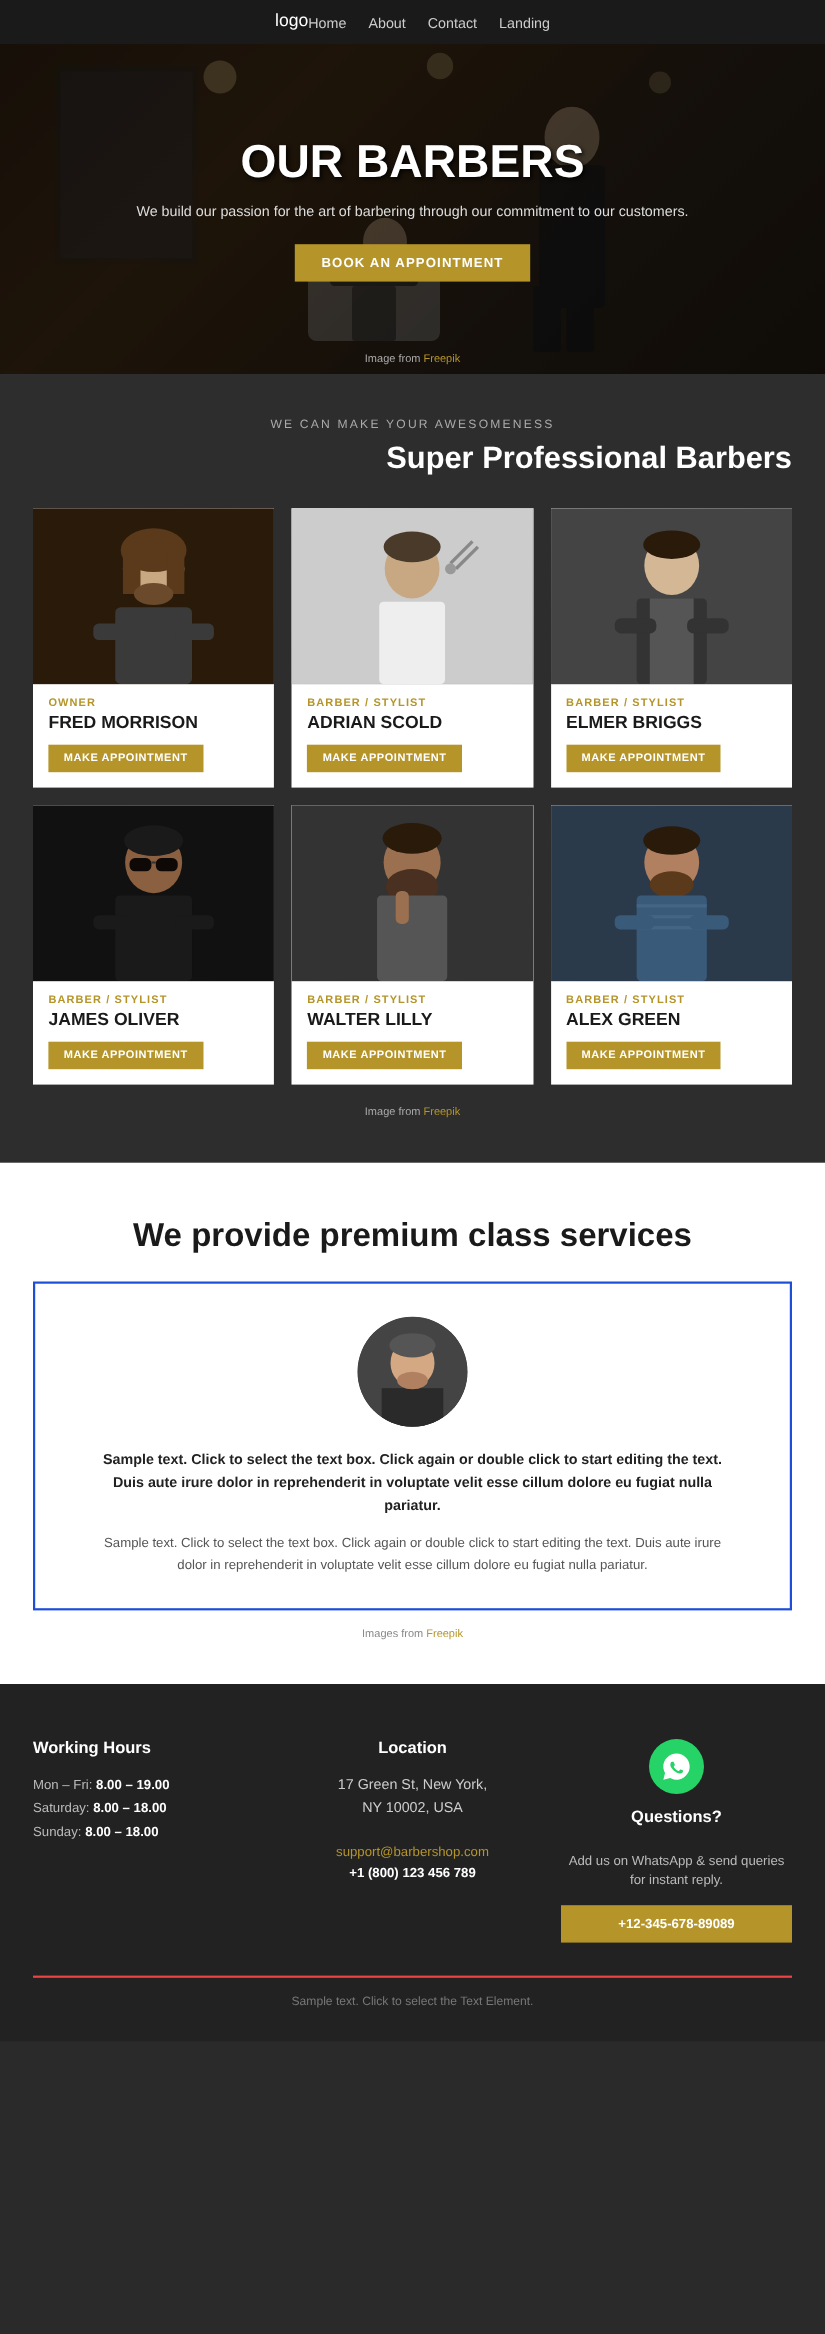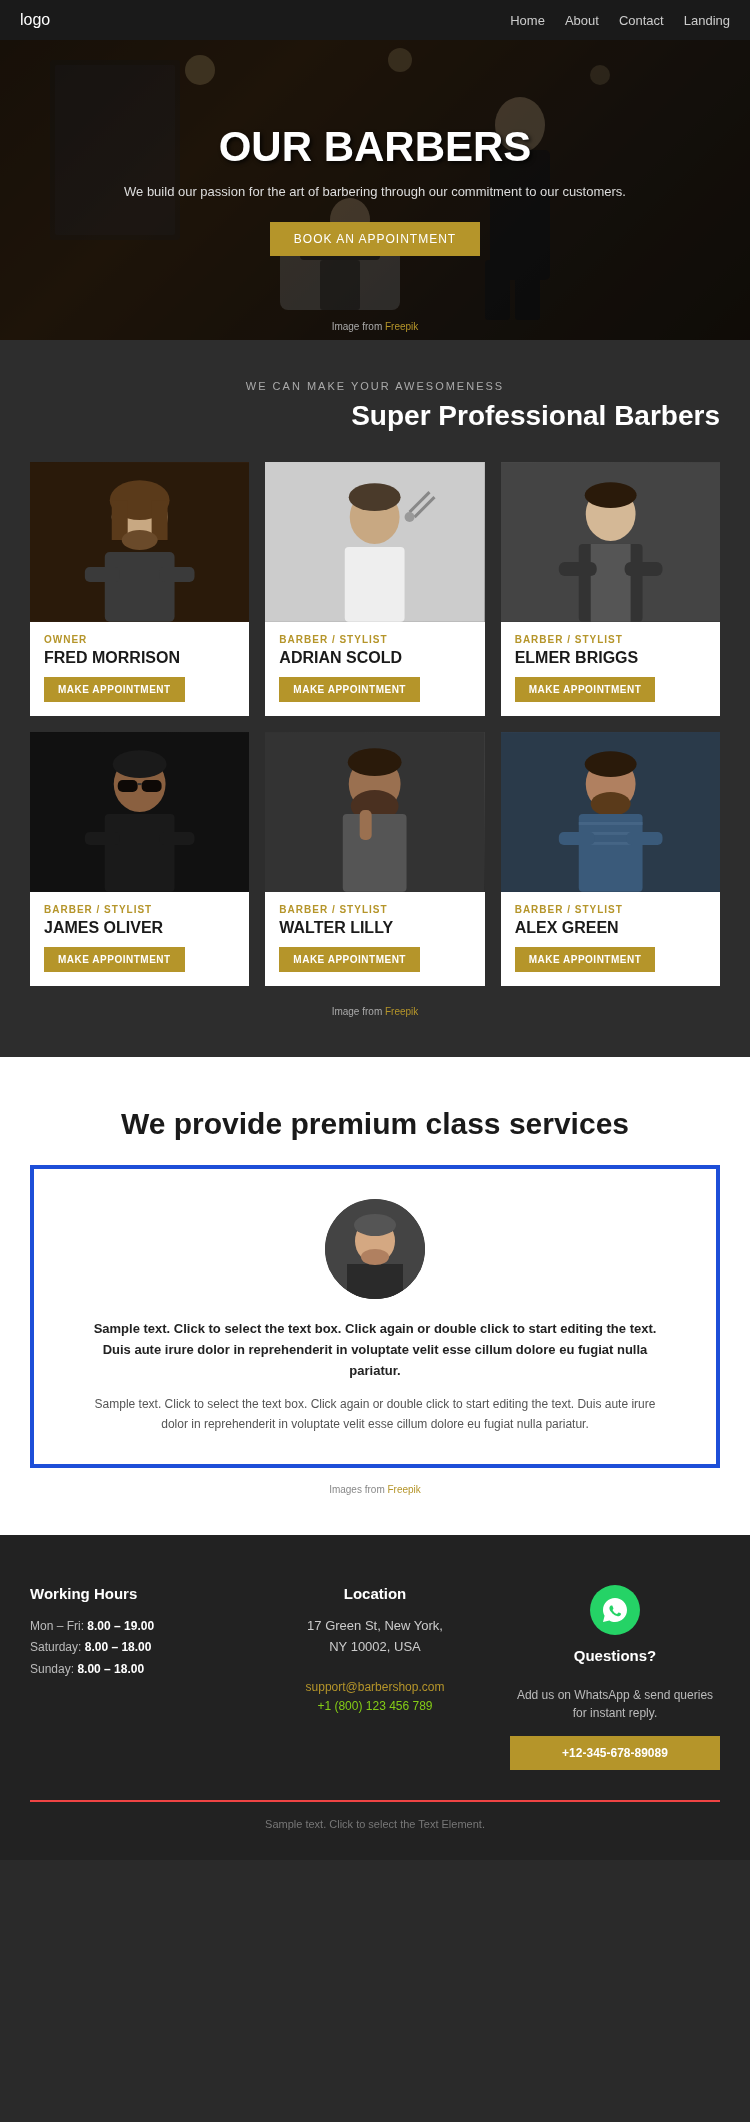--- a/index.html
+++ b/index.html
@@ -3,21 +3,21 @@
   <meta charset="utf-8">
   <style>
     * { margin: 0; padding: 0; box-sizing: border-box; }
     body { font-family: 'Arial', sans-serif; background: #2a2a2a; color: #fff; width: 750px; }
 
     
     nav {
       background: #1a1a1a;
       display: flex;
       align-items: center;
-      justify-content: space-between;
+      justify-content: center;
       padding: 0 20px;
       height: 40px;
     }
     .nav-links { display: flex; gap: 20px; }
     .nav-links a { color: #ccc; text-decoration: none; font-size: 13px; }
 
     
     .hero {
       position: relative;
       width: 750px;
@@ -59,21 +59,21 @@
       color: #ddd;
       margin-bottom: 20px;
       line-height: 1.5;
     }
     .hero-btn {
       background: #b5952a;
       color: #fff;
       border: none;
       padding: 10px 24px;
       font-size: 12px;
-      font-weight: normal;
+      font-weight: bold;
       text-transform: uppercase;
       letter-spacing: 1px;
       cursor: pointer;
     }
     .hero-credit {
       position: absolute;
       bottom: 8px;
       left: 50%;
       transform: translateX(-50%);
       font-size: 10px;
@@ -194,21 +194,21 @@
     .service-tab.active {
       background: #b5952a;
       color: #fff;
     }
     .service-tab.inactive {
       background: #555;
       color: #fff;
     }
     .service-content {
       background: #fff;
-      border: 4px solid #1d4ed8;
+      border: 2px solid #1d4ed8;
       padding: 30px;
       display: flex;
       flex-direction: column;
       align-items: center;
     }
     .service-avatar {
       width: 100px;
       height: 100px;
       border-radius: 50%;
       background: linear-gradient(160deg, #555 0%, #333 50%, #222 100%);
@@ -310,22 +310,23 @@
       font-size: 12px;
       font-weight: bold;
       cursor: pointer;
       width: 100%;
     }
     .footer-email {
       color: #b5952a;
       font-size: 12px;
     }
     .footer-phone {
-      color: #84cc16;
+      color: #ffffff;
       font-size: 12px;
+      font-weight: bold;
     }
     .footer-bottom {
       border-top: 2px solid #ef4444;
       padding-top: 16px;
       text-align: center;
       font-size: 11px;
       color: #777;
     }
 
     

